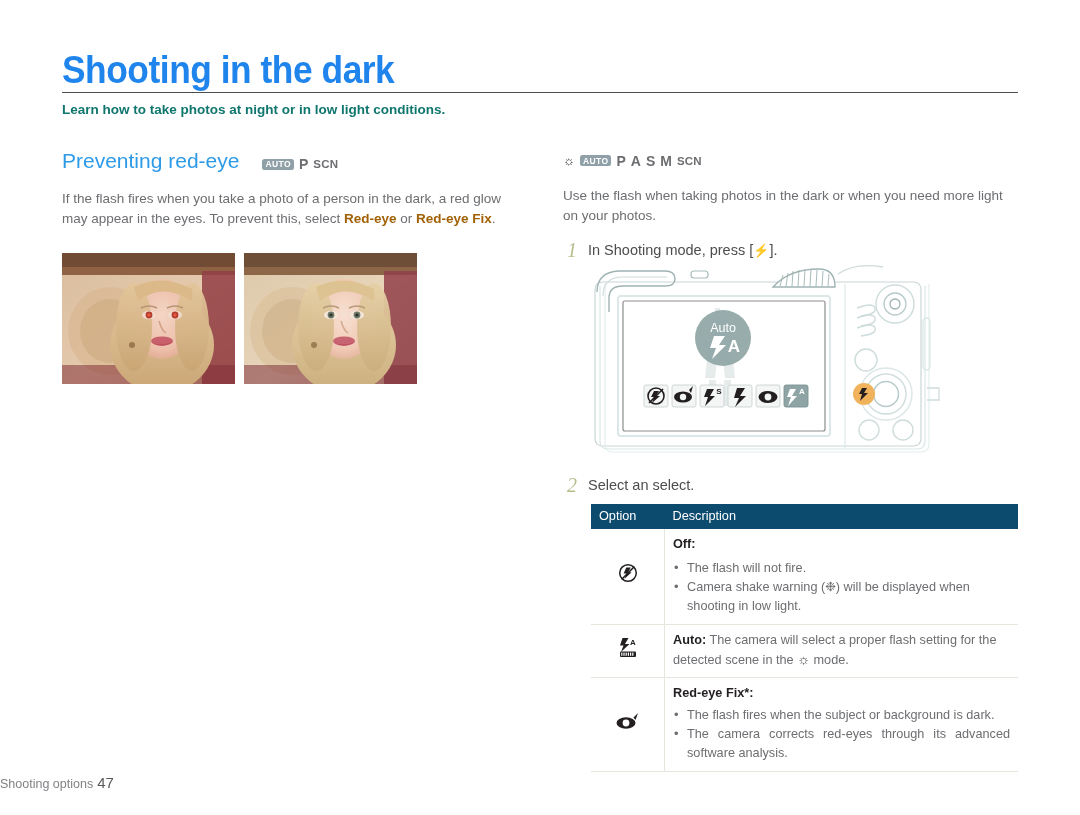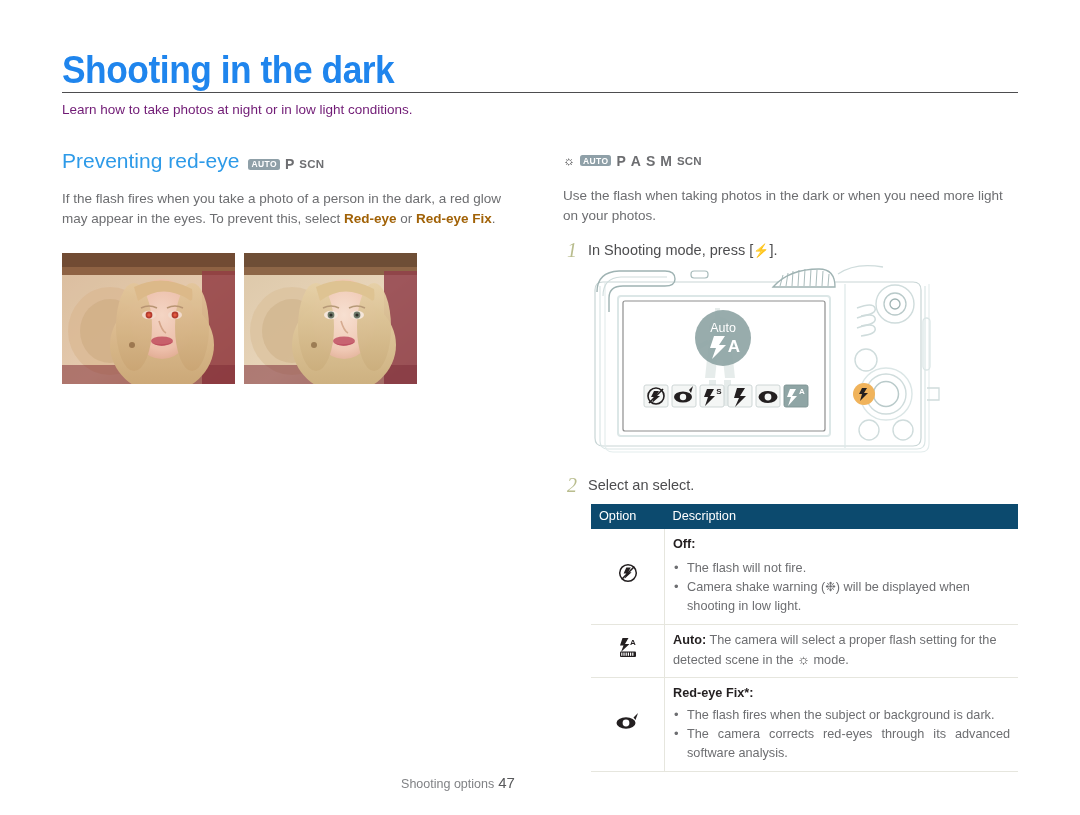--- a/index.html
+++ b/index.html
@@ -20,31 +20,31 @@
     color:#1f85ed;letter-spacing:-0.5px;
     font-family:"Liberation Sans", sans-serif;
     transform:scaleX(0.93);transform-origin:left top;
   }
   .title-rule{
     position:absolute;left:62px;top:84px;width:956px;height:1px;
     background:#4d4d4f;
   }
   .subtitle{
     position:absolute;left:62px;top:93px;width:700px;
-    font-size:13.5px;line-height:18px;color:#701a75;
+    font-size:13.5px;line-height:18px;color:#0f766e;font-weight:bold;
   }
 
   
   .col-left{position:absolute;left:62px;top:140px;width:462px;}
   .col-right{position:absolute;left:563px;top:140px;width:455px;}
 
   .sec-head{
     font-size:21px;color:#2d9ae8;font-weight:normal;
     line-height:26px;white-space:nowrap;
-    display:flex;align-items:baseline;gap:9px;
+    display:flex;align-items:baseline;gap:23px;
   }
   .sec-head .modes{display:inline-flex;align-items:center;gap:5px;position:relative;top:-1px;}
 
   
   .badge-auto{
     display:inline-block;background:#8fa0a8;color:#fff;
     font-size:8.5px;font-weight:bold;letter-spacing:.4px;
     padding:1.5px 3px 1.5px 3px;border-radius:2.5px;
     line-height:8px;vertical-align:middle;
   }
@@ -103,21 +103,21 @@
   .opt-table td b{color:#231f20;font-weight:bold;}
   ul.d{margin:0;padding:0 0 0 13px;list-style:none;}
   ul.d li{position:relative;padding-left:1px;margin:1px 0;}
   ul.d li:before{
     content:"\2022";position:absolute;left:-12px;top:0;color:#6d6e71;font-size:13px;
   }
   .just{text-align:justify;}
 
   
   .footer{
-    position:absolute;left:0;top:766px;width:916px;text-align:center;
+    position:absolute;left:0;top:766px;width:916px;text-align:left;
     font-size:12.5px;color:#808285;
   }
   .footer .pg{font-size:15px;color:#58595b;margin-left:4px;}
 </style>
 </head>
 <body>
 
 <div class="page">
 
   <div class="title">Shooting in the dark</div>

